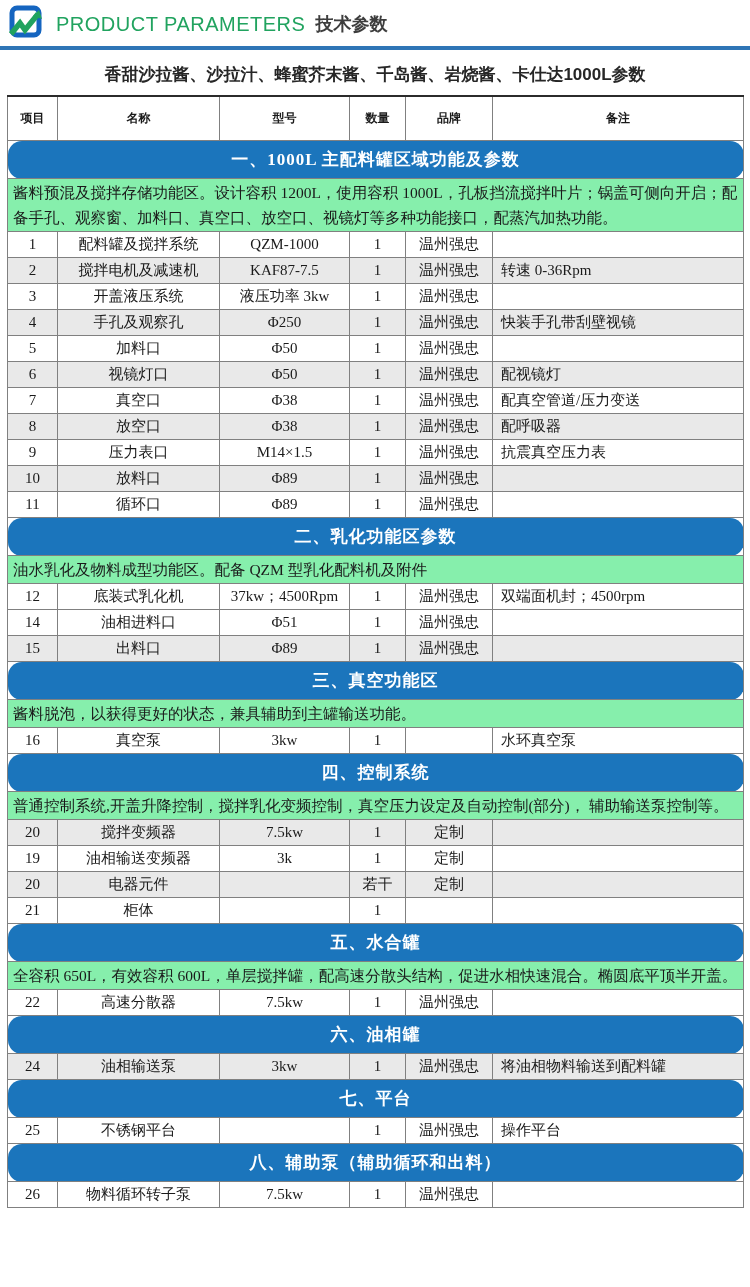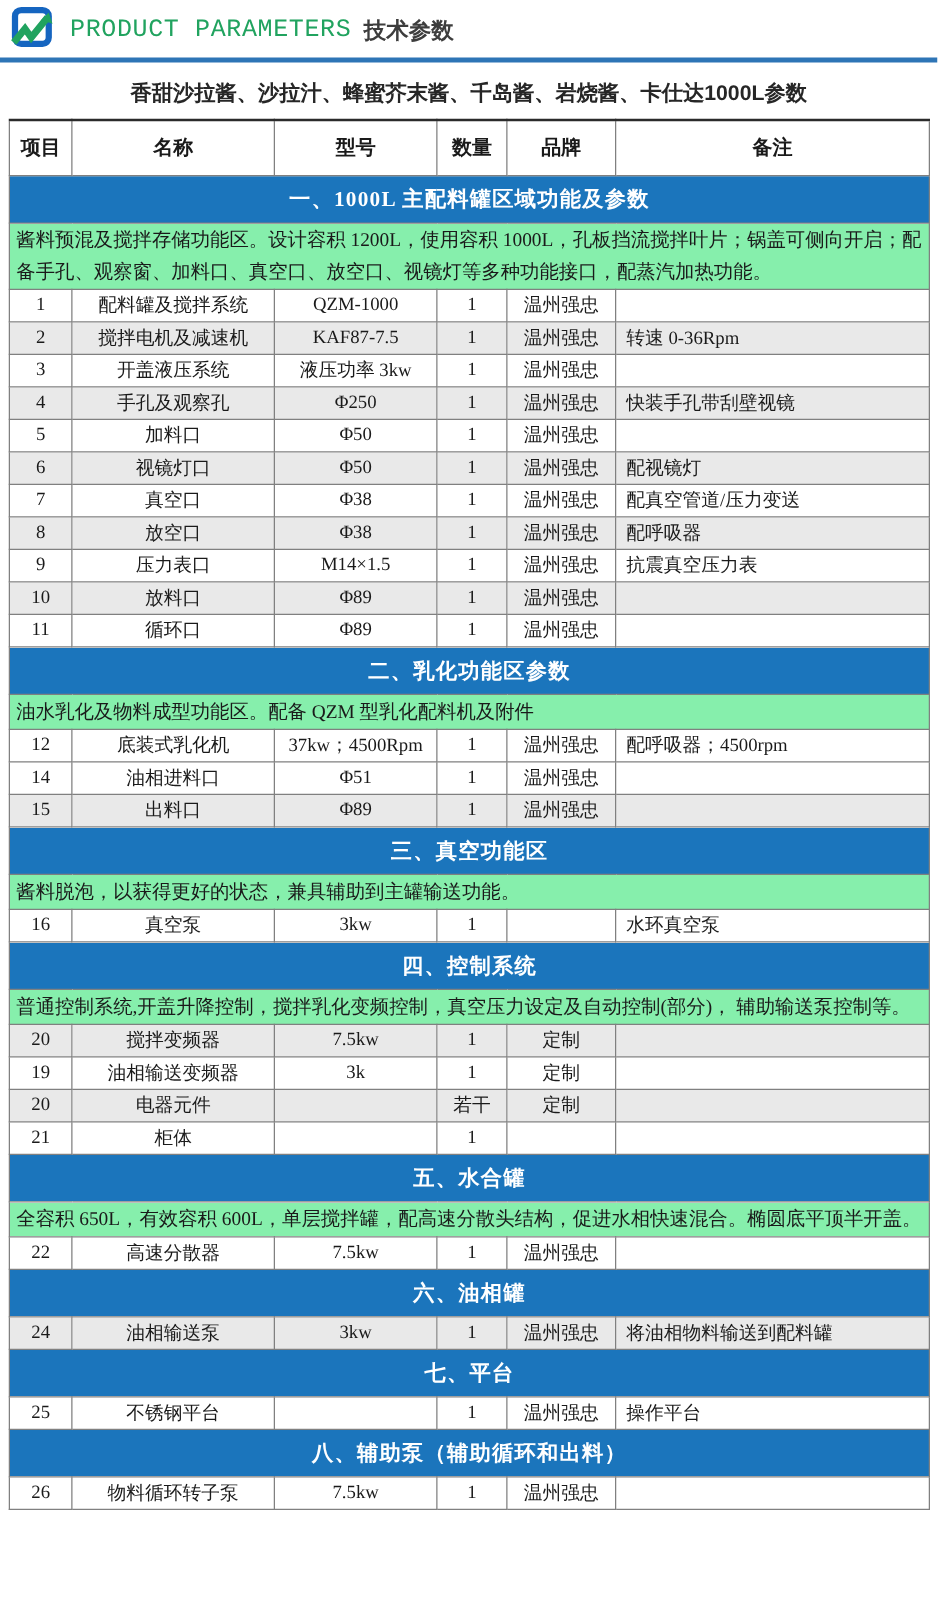--- a/index.html
+++ b/index.html
@@ -6,21 +6,21 @@
   body {
     width:750px;
     background:#ffffff;
     font-family:"Liberation Serif", serif;
     color:#1a1a1a;
   }
   
   .page-header {
     display:flex; align-items:center;
     padding:5px 6px 3px 8px; height:38px;
-    font-family:Liberation Mono, monospace;
+    font-family:Liberation Sans, sans-serif;
   }
   .logo-wrap { width:40px; height:38px; flex:0 0 auto; }
   .en-title { color:#21a35f; font-size:20px; letter-spacing:0.5px; margin-left:8px; }
   .cn-title { color:#3d3d3d; font-size:18px; font-weight:bold; margin-left:10px; }
   .blue-rule { height:4px; background:#2e75b6; }
   
   .doc-title {
     text-align:center;
     font-family:"Liberation Sans", sans-serif;
     font-size:17px; font-weight:600; color:#262626;
@@ -29,28 +29,29 @@
   
   table.params {
     border-collapse:collapse;
     table-layout:fixed;
     width:736px;
     margin:0 7px 4px 7px;
     border-top:2px solid #2b2b2b;
   }
   table.params th, table.params td { border:1px solid #808080; overflow:hidden; }
   thead th {
-    font-size:16px; font-weight:bold; background:#ffffff;
+    font-size:12px; font-weight:bold; background:#ffffff;
     height:41px; text-align:center;
   }
   tr.banner td {
     background:#1b75bc; color:#ffffff;
     font-weight:bold; font-size:17px;
     text-align:center; height:35px;
     letter-spacing:1px;
+    border-radius:14px;
   }
   tr.desc td {
     font-size:15.5px; line-height:25px;
     padding:1px 5px; text-align:left; background:#86efac;
   }
   tr.data-row td { height:23px; font-size:15px; text-align:center; background:#ffffff; }
   tr.data-row.alt td { background:#e9e9e9; }
   tr.data-row td.remark { text-align:left; padding-left:8px; }
 </style>
 </head>
@@ -190,21 +191,21 @@
       </tr>
       <tr class="desc">
         <td colspan="6">油水乳化及物料成型功能区。配备 QZM 型乳化配料机及附件</td>
       </tr>
       <tr class="data-row">
         <td>12</td>
         <td>底装式乳化机</td>
         <td>37kw；4500Rpm</td>
         <td>1</td>
         <td>温州强忠</td>
-        <td class="remark">配呼吸器；4500rpm</td>
+        <td class="remark">双端面机封；4500rpm</td>
       </tr>
       <tr class="data-row">
         <td>14</td>
         <td>油相进料口</td>
         <td>Φ51</td>
         <td>1</td>
         <td>温州强忠</td>
         <td class="remark"></td>
       </tr>
       <tr class="data-row alt">

